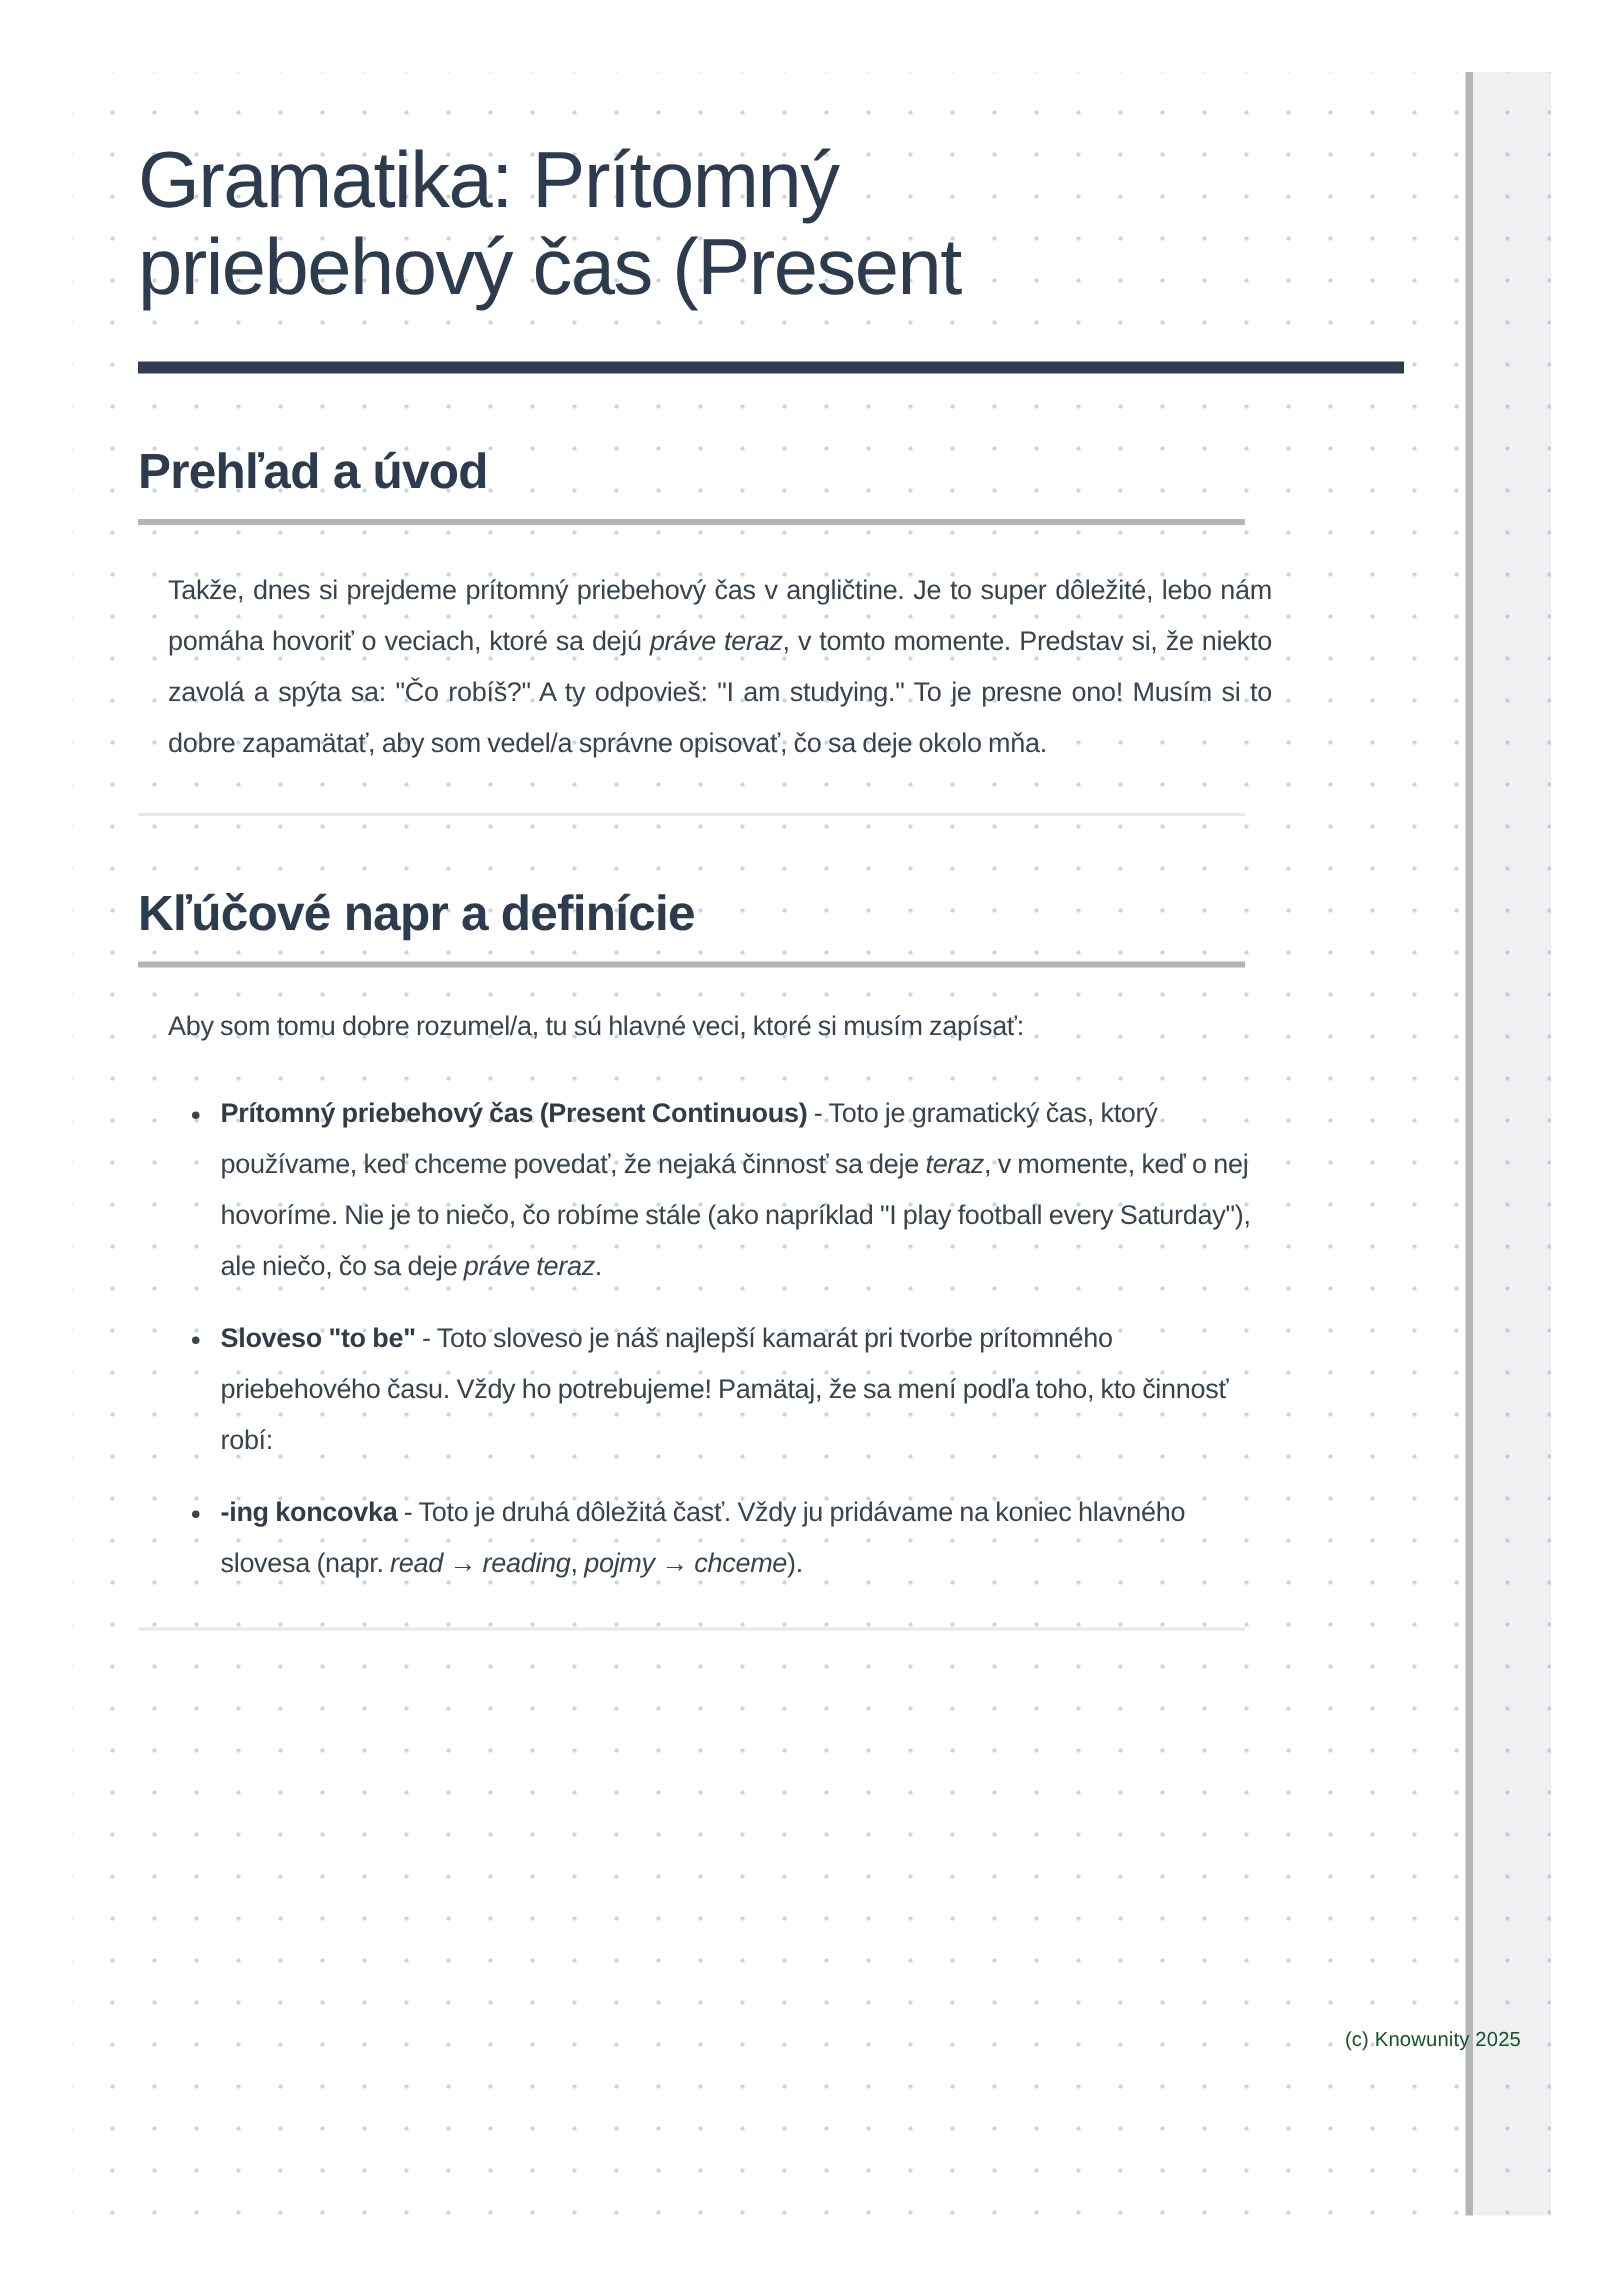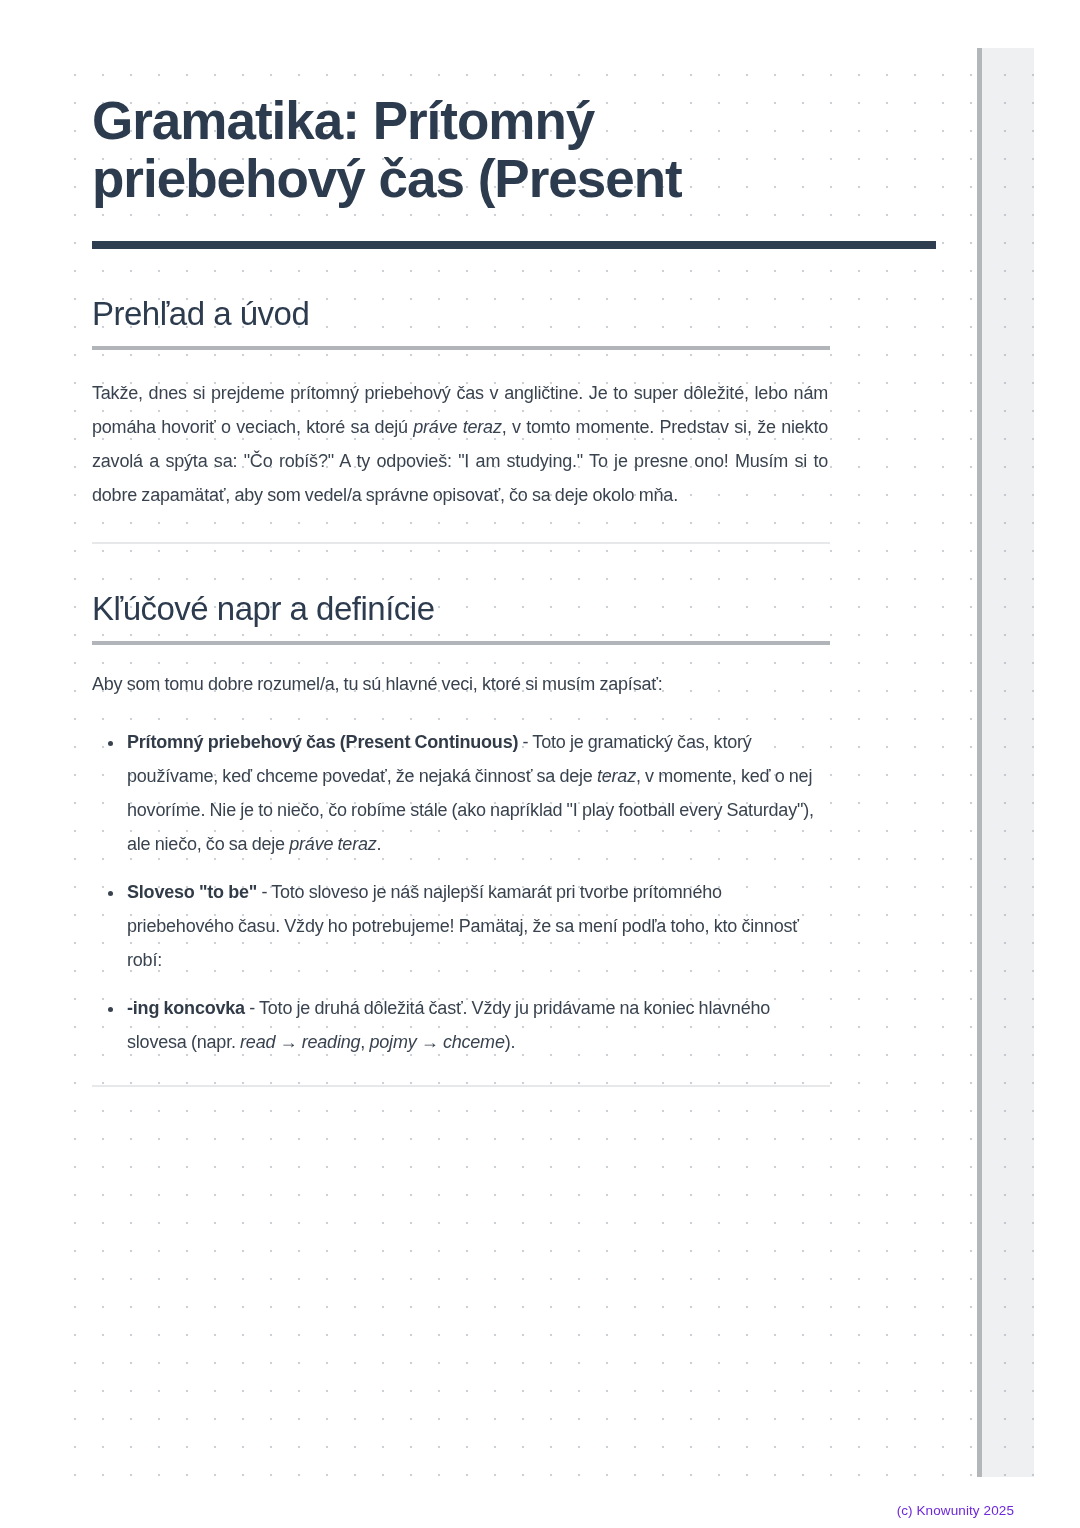--- a/index.html
+++ b/index.html
@@ -12,32 +12,32 @@
     position:absolute; left:48px; top:48px; width:929px; height:1429px;
     background-color:#ffffff;
     background-image: radial-gradient(circle, #ccd1d8 1.1px, transparent 1.6px);
     background-size: 28px 28px;
     background-position: 13px 13px;
     overflow:hidden;
   }
   .content { padding:44px 44px 0 44px; color:#323c49; }
 
   
-  h1 { font-size:53px; line-height:1.1; font-weight:700; color:#2d3b4e;
+  h1 { font-size:53px; line-height:1.1; font-weight:400; color:#2d3b4e;
        letter-spacing:-1px; }
   .title-rule { margin-top:32px; width:844px; height:8px; background:#2e3d50; }
 
-  h2 { margin-top:44px; font-size:33px; line-height:1.25; font-weight:400;
+  h2 { margin-top:44px; font-size:33px; line-height:1.25; font-weight:700;
        color:#2d3b4e; letter-spacing:-0.5px; }
   .h2-rule { margin-top:12px; width:738px; height:4px; background:#b1b4b8; }
 
   
   .body-p, .intro-p, ul.main {
     font-size:18px; line-height:34px; color:#39434f;
-    letter-spacing:-0.2px; word-spacing:-0.5px;
+    letter-spacing:-0.2px; word-spacing:-0.5px;margin-left:20px;
   }
   .body-p { margin-top:26px; width:736px; text-align:justify; }
   .intro-p { margin-top:22px; width:738px; }
   em  { font-style:italic; }
   strong { font-weight:700; color:#323c49; }
 
   
   ul.main { margin-top:24px; width:738px; list-style:disc; padding-left:33px; }
   ul.main > li { padding-left:2px; }
   ul.main > li + li { margin-top:14px; }
@@ -55,22 +55,22 @@
   .side-panel {
     position:absolute; left:982px; top:48px; width:52px; height:1429px;
     background-color:#eef0f2;
     background-image: radial-gradient(circle, #c4c9d0 1.1px, transparent 1.6px);
     background-size: 28px 28px;
     background-position: 9px 13px;
   }
 
   
   .watermark {
-    position:absolute; top:1503px; right:66px;
-    font-size:13.5px; color:#6d28d9; letter-spacing:0.1px; z-index:5;
+    position:absolute; top:1352px; right:66px;
+    font-size:13.5px; color:#14532d; letter-spacing:0.1px; z-index:5;
   }
 </style>
 </head>
 <body>
 
 <div class="page">
   <div class="content">
 
     <h1>
       <div>Gramatika: Prítomný</div>

